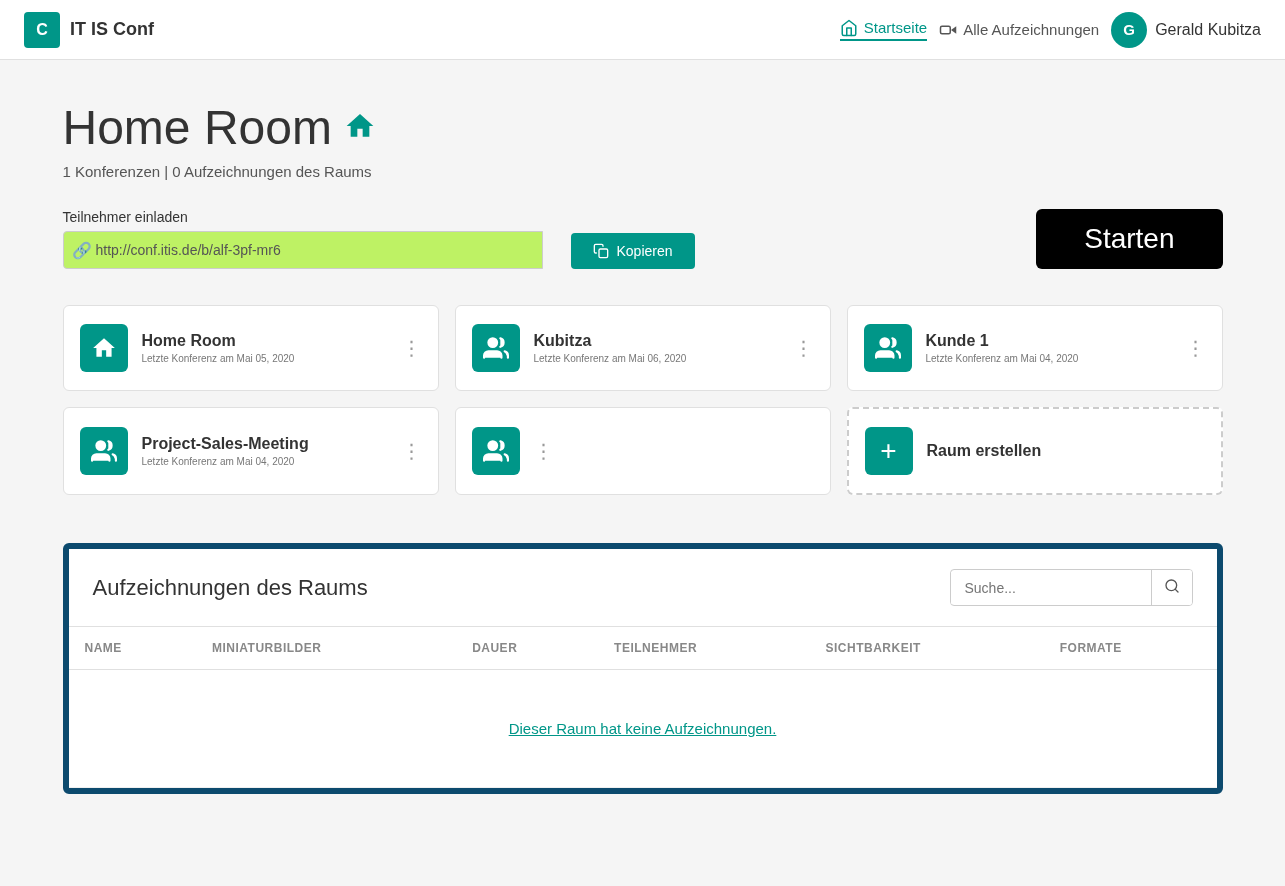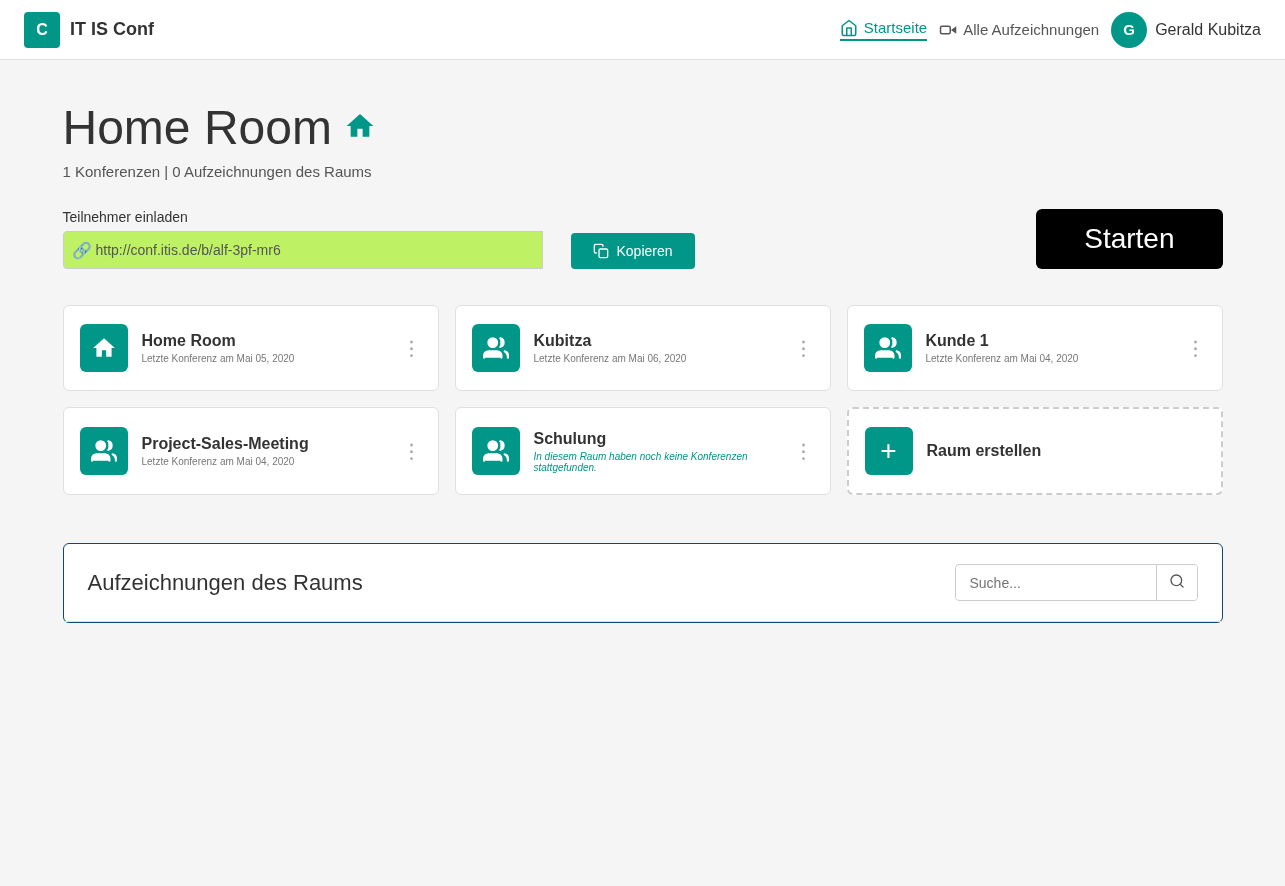--- a/index.html
+++ b/index.html
@@ -201,21 +201,21 @@
       display: flex; align-items: center; justify-content: center;
       flex-shrink: 0;
       font-size: 28px;
       color: #fff;
     }
     .create-label { font-size: 16px; font-weight: 600; color: #333; }
 
     
     .recordings-section {
       background: #fff;
-      border: 1px solid #0c4a6e;
+      border: 6px solid #0c4a6e;
       border-radius: 6px;
       margin-bottom: 40px;
     }
     .recordings-header {
       display: flex;
       align-items: center;
       padding: 20px 24px;
       border-bottom: 1px solid #e0e0e0;
     }
     .recordings-title {
@@ -402,24 +402,20 @@
 
     <div class="room-card">
       <div class="room-icon">
         <svg viewBox="0 0 24 24" fill="none" stroke="#fff" stroke-width="2" stroke-linecap="round" stroke-linejoin="round">
           <path d="M17 21v-2a4 4 0 0 0-4-4H5a4 4 0 0 0-4 4v2"></path>
           <circle cx="9" cy="7" r="4"></circle>
           <path d="M23 21v-2a4 4 0 0 0-3-3.87"></path>
           <path d="M16 3.13a4 4 0 0 1 0 7.75"></path>
         </svg>
       </div>
-      <div class="room-info">
-        <div class="room-name">Schulung</div>
-        <div class="room-date no-conf">In diesem Raum haben noch keine Konferenzen stattgefunden.</div>
-      </div>
       <div class="room-menu">⋮</div>
     </div>
 
     <div class="room-card-create">
       <div class="create-icon">+</div>
       <span class="create-label">Raum erstellen</span>
     </div>
 
   </div>
 
@@ -429,15 +425,36 @@
       <div class="search-box">
         <input class="search-input" type="text" placeholder="Suche..." style="">
         <button class="search-btn">
           <svg width="16" height="16" viewBox="0 0 24 24" fill="none" stroke="#555" stroke-width="2" stroke-linecap="round" stroke-linejoin="round">
             <circle cx="11" cy="11" r="8"></circle>
             <line x1="21" y1="21" x2="16.65" y2="16.65"></line>
           </svg>
         </button>
       </div>
     </div>
+    <table class="recordings-table">
+      <thead>
+        <tr>
+          <th>NAME</th>
+          <th>MINIATURBILDER</th>
+          <th>DAUER</th>
+          <th>TEILNEHMER</th>
+          <th>SICHTBARKEIT</th>
+          <th>FORMATE</th>
+        </tr>
+      </thead>
+      <tbody>
+        <tr>
+          <td colspan="6">
+            <div class="no-recordings">
+              <a>Dieser Raum hat keine Aufzeichnungen.</a>
+            </div>
+          </td>
+        </tr>
+      </tbody>
+    </table>
   </div>
 
 </div>
 
 </body></html>

